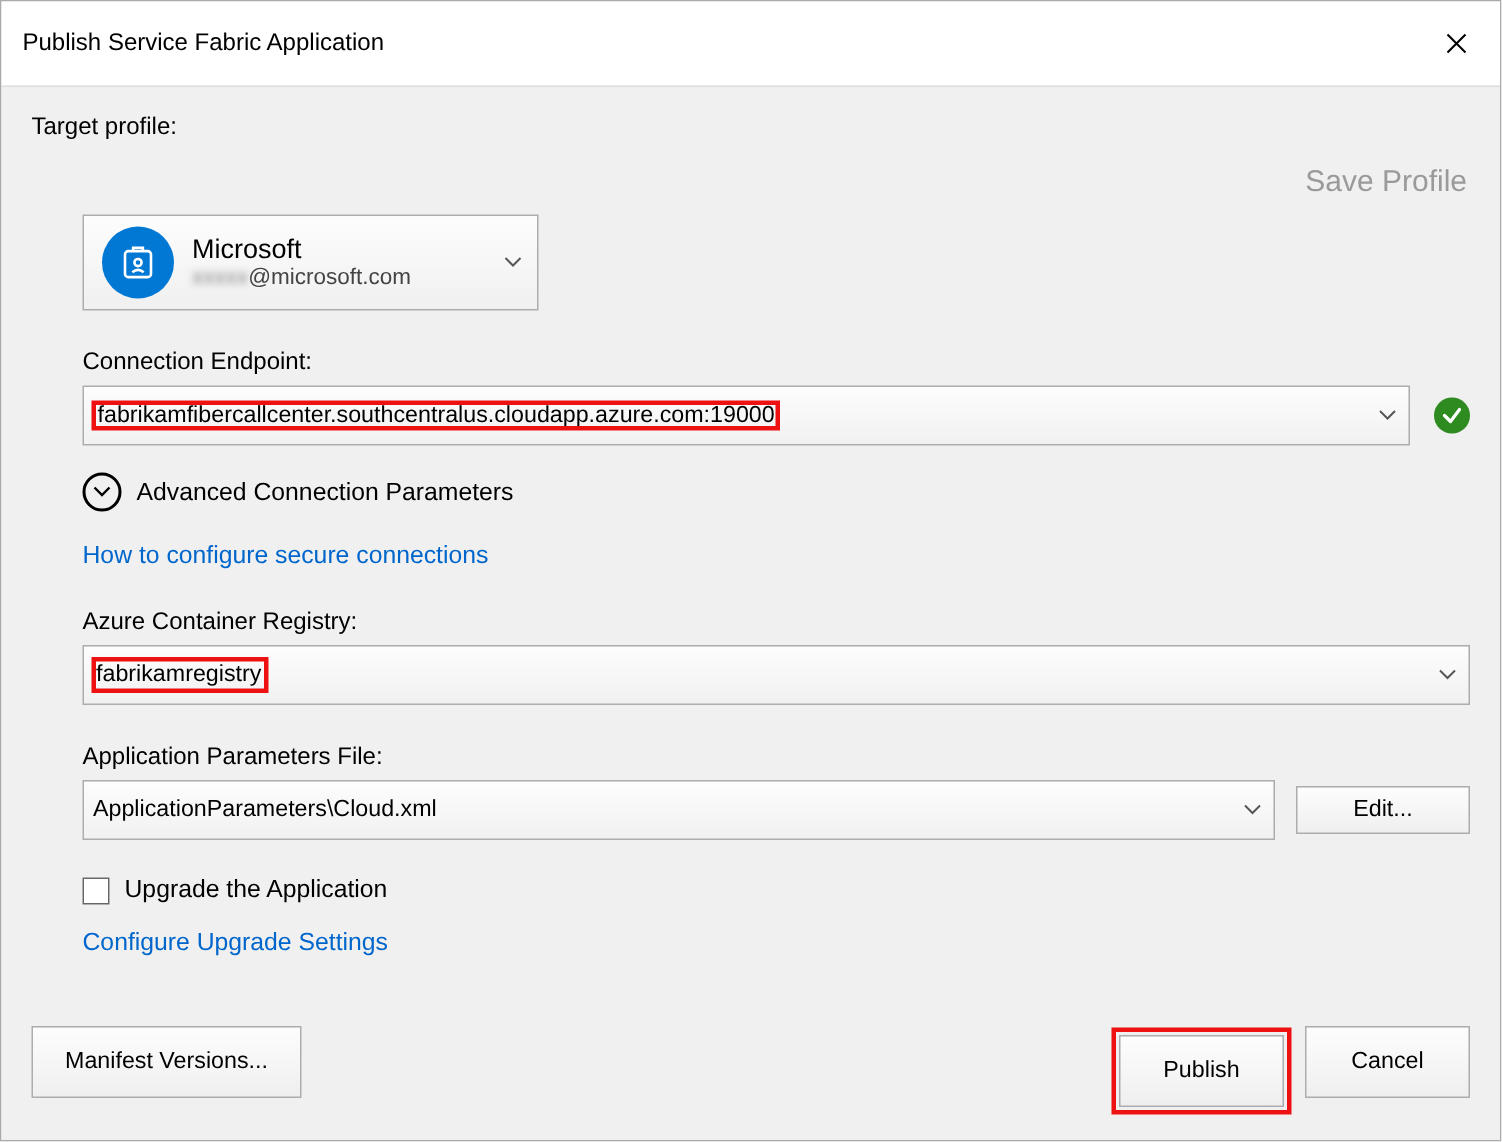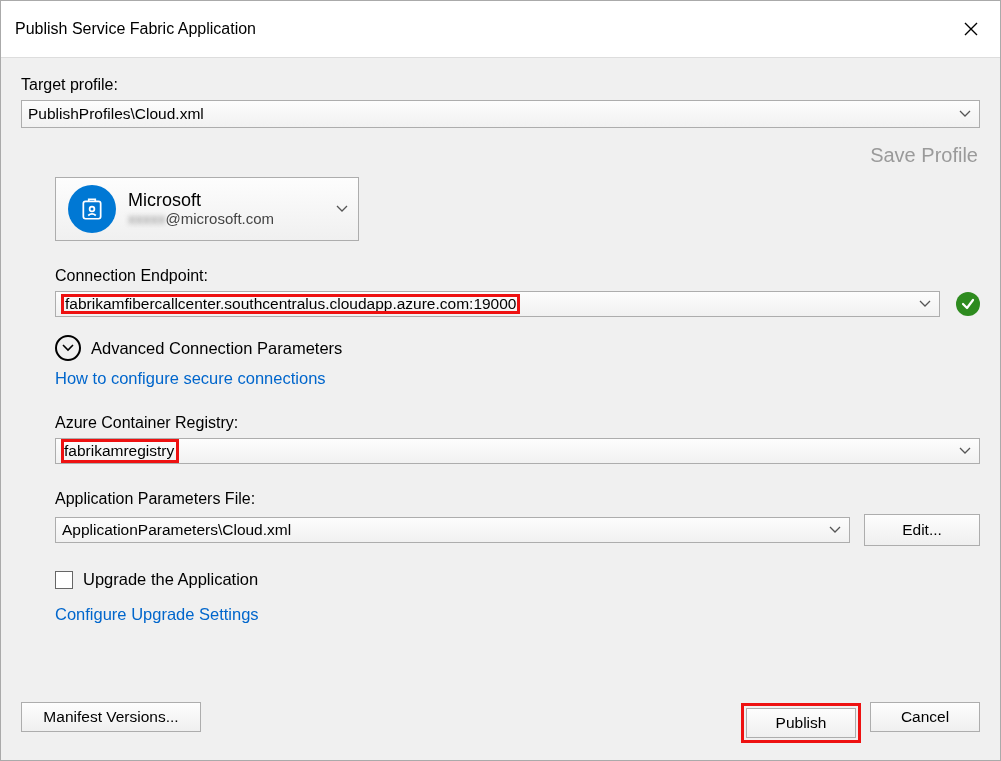--- a/index.html
+++ b/index.html
@@ -44,21 +44,21 @@
   .dropdown {
     width: 100%;
     height: 28px;
     border: 1px solid #adadad;
     background: linear-gradient(#fdfdfd,#f1f1f1);
     display: flex; align-items: center;
     padding: 0 6px;
     font-size: 15.5px;
     position: relative;
   }
-  .dropdown.tall { height: 26px; }
+  .dropdown.tall { height: 40px; }
   .dropdown .chev {
     position: absolute; right: 8px; top: 50%;
     transform: translateY(-50%);
     pointer-events: none;
   }
   .chev svg { width: 12px; height: 8px; display:block; }
   .save-profile {
     text-align: right;
     color: #9a9a9a;
     font-size: 20px;
@@ -109,21 +109,21 @@
   .link { color:#0066cc; font-size:16.5px; cursor:pointer; }
   .checkbox-row { display:flex; align-items:center; gap:10px; margin-top:24px;}
   .checkbox {
     width:18px;height:18px;border:1px solid #666;background:#fff;
   }
   .footer {
     position:absolute; left:20px; right:20px; bottom:20px;
     display:flex; align-items:center;
   }
   .btn {
-    height:30px; min-width:110px;
+    height:48px; min-width:110px;
     border:1px solid #adadad;
     background:linear-gradient(#fdfdfd,#efefef);
     font-size:15.5px;
     display:flex;align-items:center;justify-content:center;
     padding:0 16px;
     cursor:pointer;
   }
   .btn.small { min-width: 116px; height:32px; }
   .spacer { flex:1; }
   .publish-wrap { outline:3px solid #e11; padding:2px;margin-top:13px;}
@@ -142,28 +142,20 @@
     <div class="close-btn">
       <svg viewBox="0 0 14 14">
           <path d="M1 1 L13 13 M13 1 L1 13" stroke="#000" stroke-width="1.4" fill="none"></path>
         </svg>
     </div>
   </div>
 
   <div class="body">
 
     <div class="label">Target profile:</div>
-    <div class="dropdown">
-      <span>PublishProfiles\Cloud.xml</span>
-      <span class="chev">
-          <svg viewBox="0 0 12 8">
-            <path d="M1 1 L6 6 L11 1" stroke="#555" stroke-width="1.3" fill="none"></path>
-          </svg>
-        </span>
-    </div>
 
     <div class="save-profile">Save Profile</div>
 
     <div class="indent">
 
       <div class="account-card">
         <div class="avatar">
           <svg viewBox="0 0 24 24">
             <rect x="4" y="5" width="16" height="16" rx="2" fill="none" stroke="#fff" stroke-width="1.6"></rect>
             <path d="M9 5 V3 h6 v2" fill="none" stroke="#fff" stroke-width="1.6"></path>
@@ -202,21 +194,21 @@
 
         <div class="adv-row">
           <div class="adv-circle">
             <svg viewBox="0 0 12 8">
                 <path d="M1 1 L6 6 L11 1" stroke="#000" stroke-width="1.6" fill="none"></path>
               </svg>
           </div>
           <span style="font-size:16.5px">Advanced Connection Parameters</span>
         </div>
 
-        <div class="link" style="margin-top:8px">How to configure secure connections</div>
+        <div class="link" style="margin-top:20px">How to configure secure connections</div>
       </div>
 
       <div class="section">
         <div class="label">Azure Container Registry:</div>
         <div class="dropdown tall">
           <span class="reg-text reg-red">fabrikamregistry</span>
           <span class="chev">
               <svg viewBox="0 0 12 8">
                 <path d="M1 1 L6 6 L11 1" stroke="#555" stroke-width="1.3" fill="none"></path>
               </svg>

